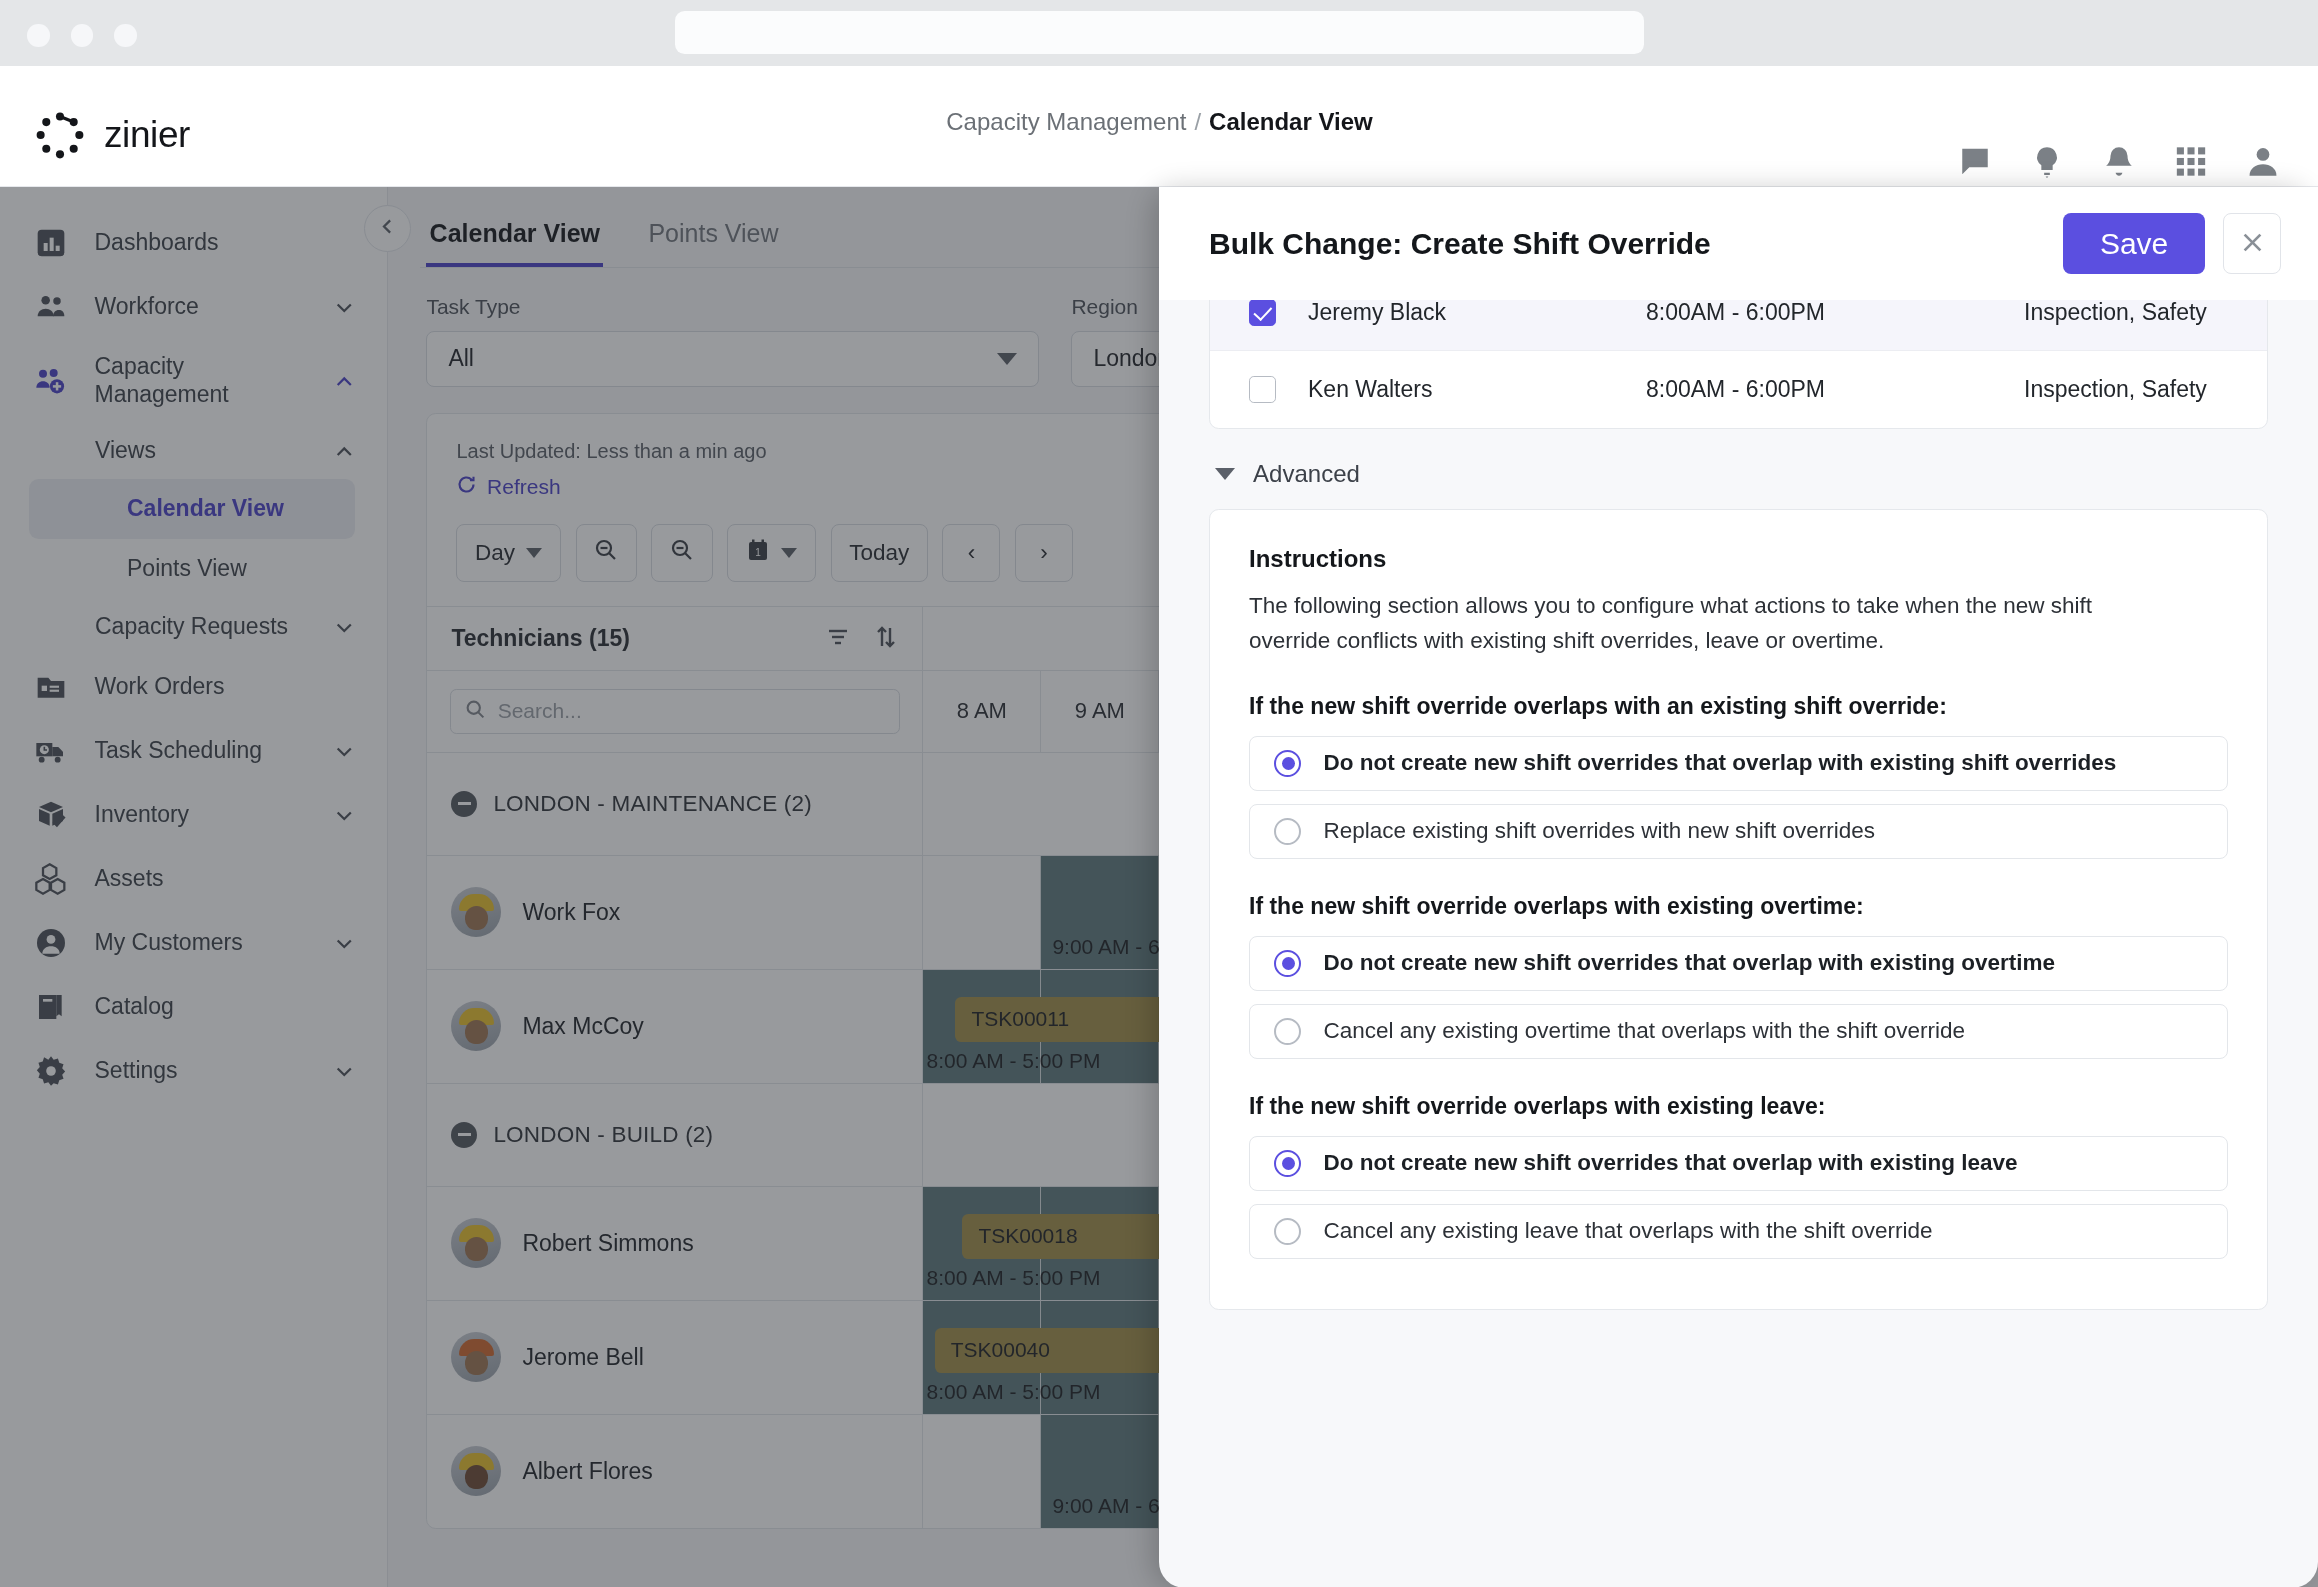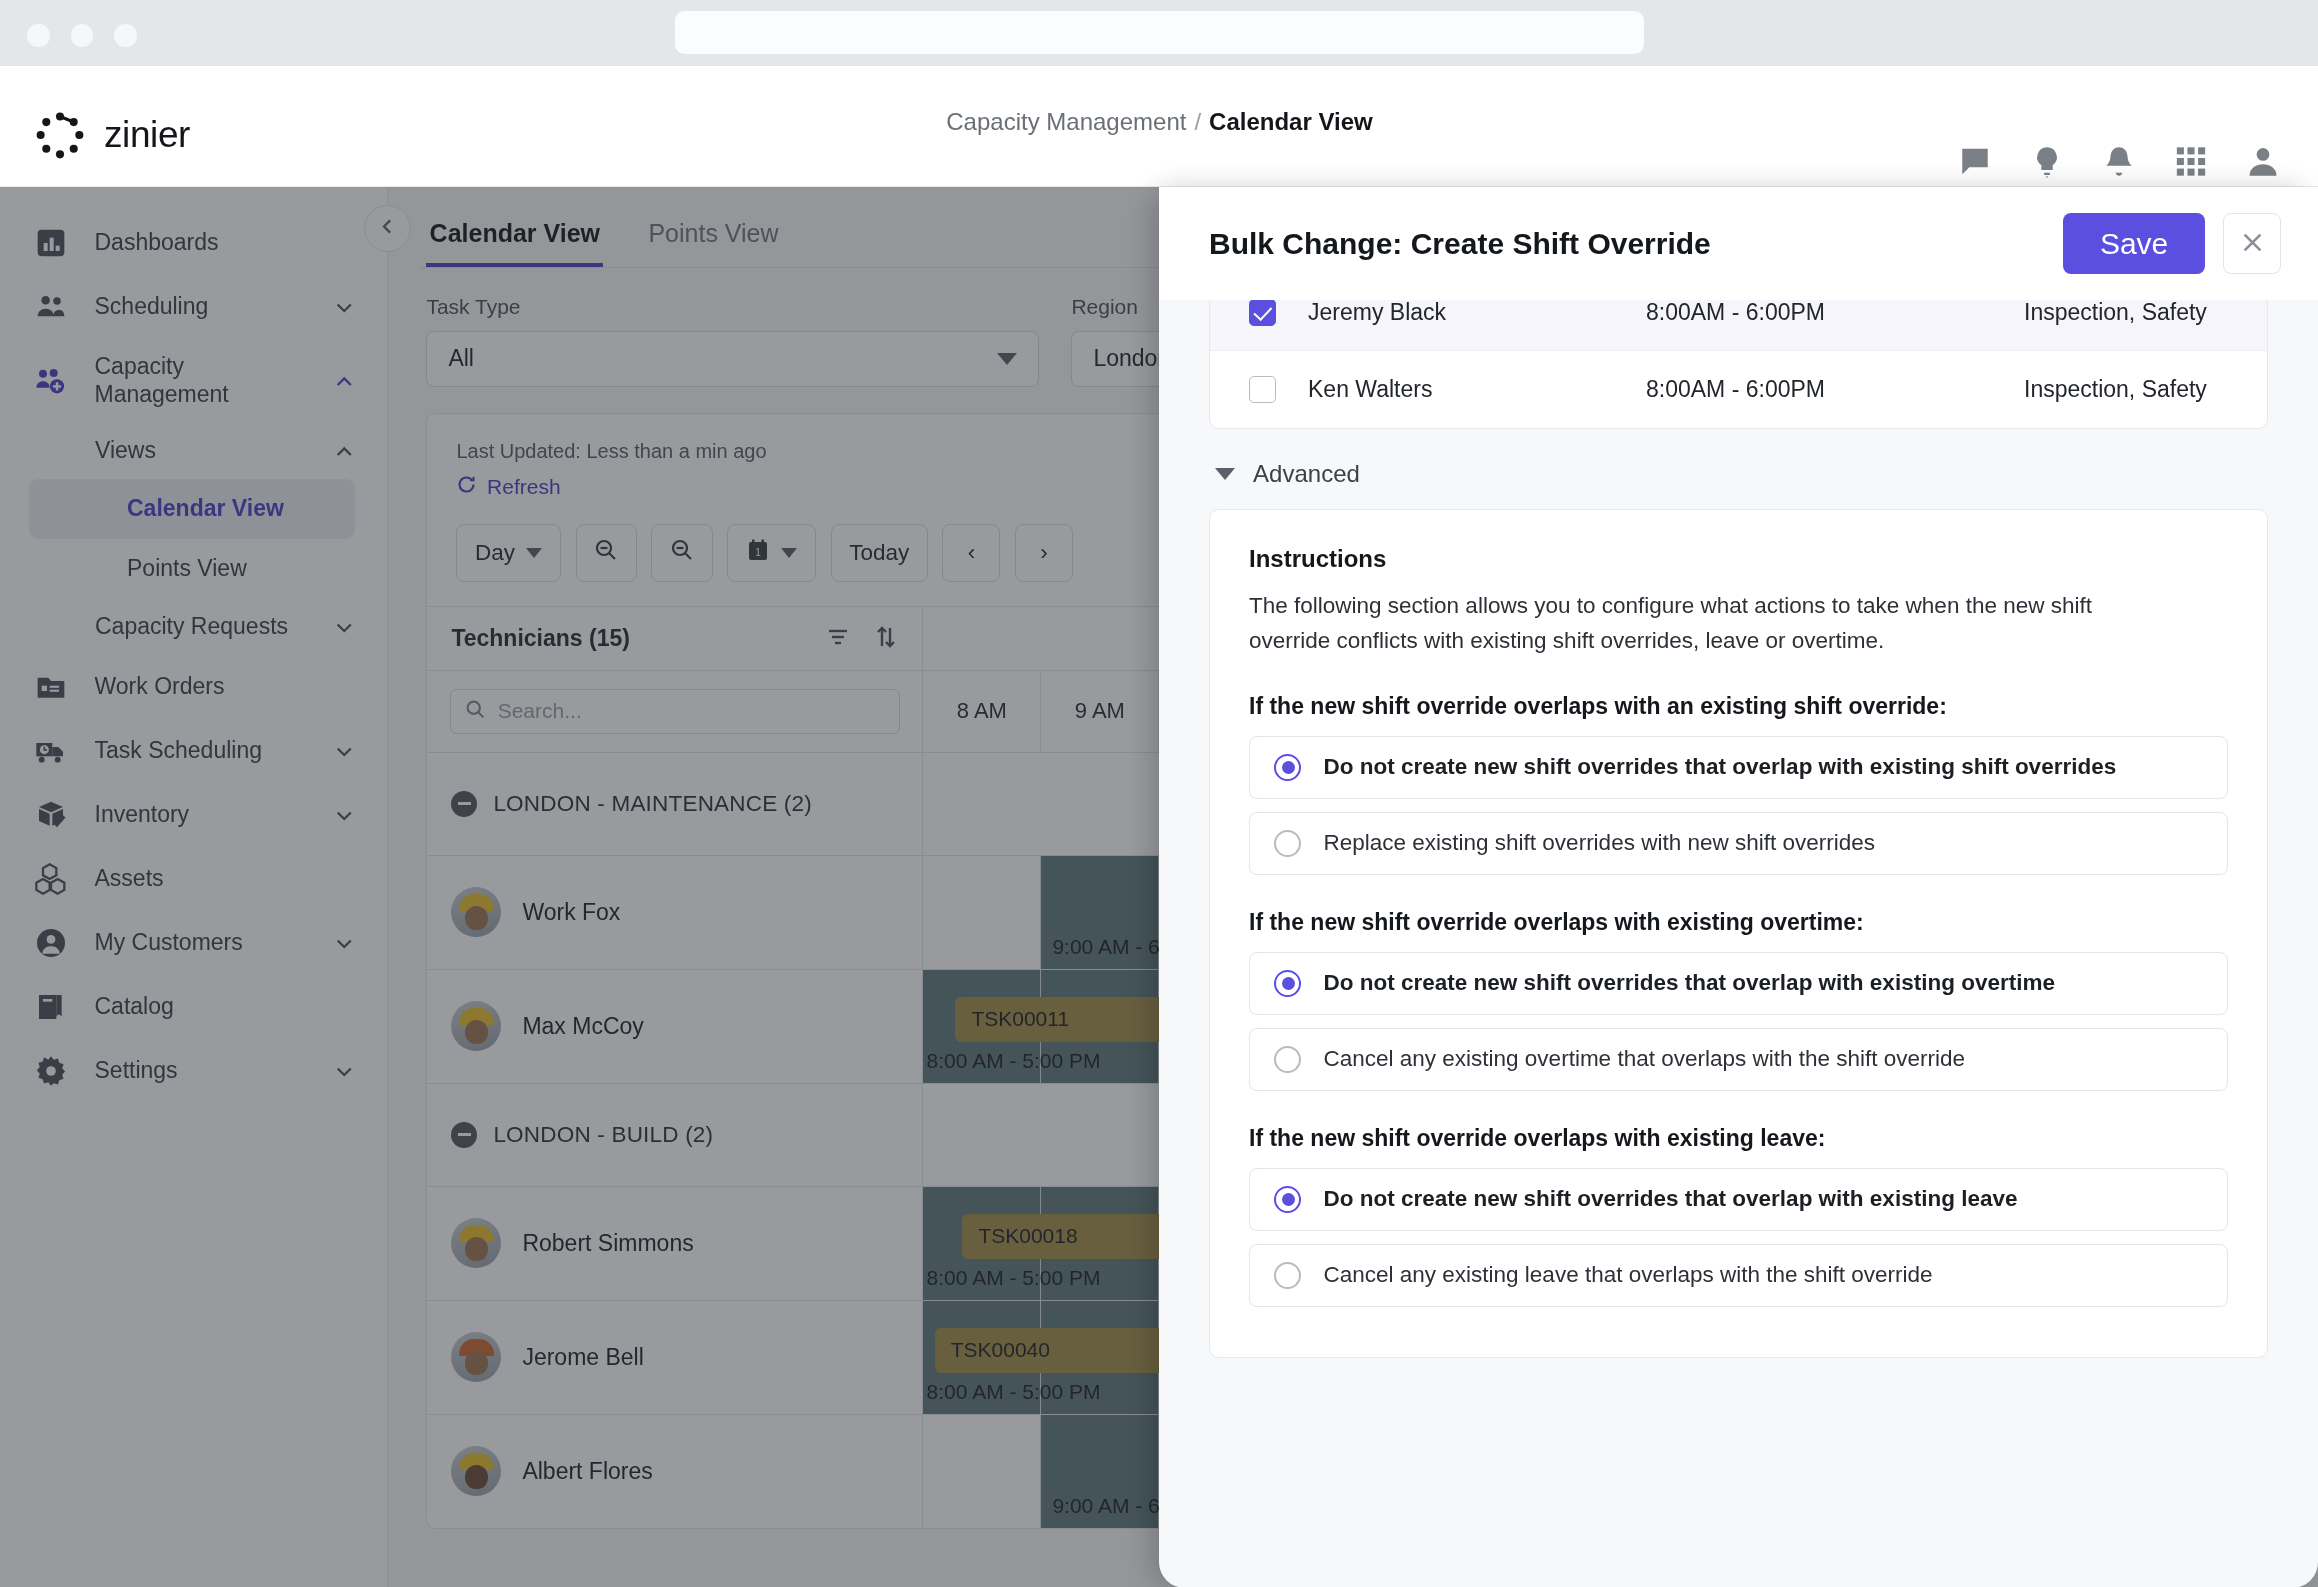--- a/index.html
+++ b/index.html
@@ -239,21 +239,21 @@
 
   .adv-card {
     background: #ffffff; border: 0.8px solid #e5e8ec; border-radius: 9.7px;
     padding: 35px 39px 37px 39px;
   }
   .instr-title { font-size: 24px; color: #14171b; font-weight: bold; margin-bottom: 16px; }
   .instr-text { font-size: 22.5px; color: #2d3137; line-height: 1.55; max-width: 910px; }
   .q-label { font-size: 23px; color: #14171b; font-weight: bold; margin: 34px 0 16px 0; }
   .opt {
     border: 0.8px solid #e3e6ea; border-radius: 8px; background: #fff;
-    display: flex; align-items: center; height: 63px; padding: 0 24px;
+    display: flex; align-items: center; height: 55px; padding: 0 24px;
     margin-bottom: 13px; cursor: pointer; text-align: center;
   }
   .radio {
     width: 27px; height: 27px; border-radius: 50%; border: 2px solid #b6bbc3;
     flex: none; margin-right: 22.5px; background: #fff; position: relative;
   }
   .radio.on { border-color: #5b4fe0; }
   .radio.on::after {
     content: ""; position: absolute; left: 5.6px; top: 5.6px; width: 13px; height: 13px;
     border-radius: 50%; background: #5b4fe0;
@@ -351,21 +351,21 @@
 
       <div class="nav-item">
         <span class="nav-ico">
           <svg viewBox="0 0 24 24">
               <circle cx="8" cy="7" r="3.2"></circle>
               <circle cx="16.5" cy="7.5" r="2.8"></circle>
               <path d="M2 19c0-3.4 2.7-5.6 6-5.6S14 15.6 14 19z"></path>
               <path d="M13.5 19c0-2.8 1.8-4.8 4.5-4.8S22 16.2 22 19z"></path>
             </svg>
         </span>
-        <span class="nav-label">Scheduling</span>
+        <span class="nav-label">Workforce</span>
         <span class="chev">
           <svg viewBox="0 0 24 24">
               <polyline points="5,9 12,16 19,9"></polyline>
             </svg>
         </span>
       </div>
 
       <div class="nav-item tall accent">
         <span class="nav-ico">
           <svg viewBox="0 0 24 24">

